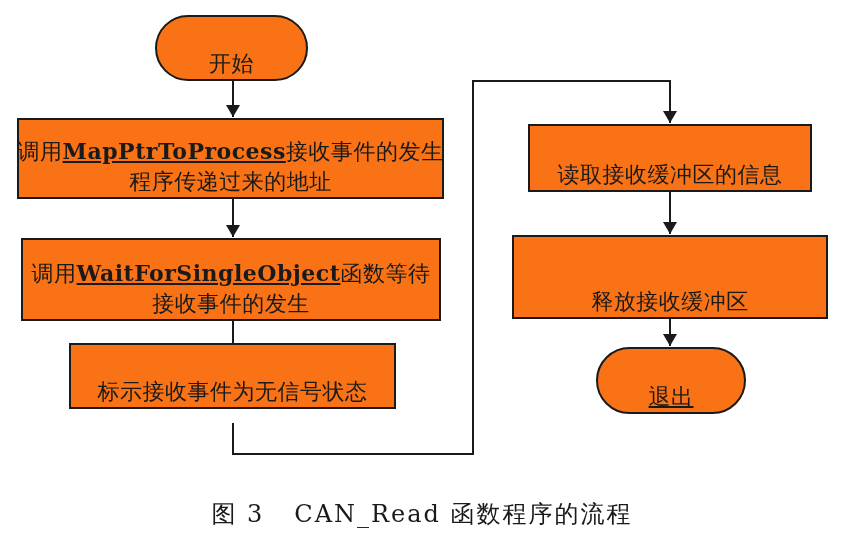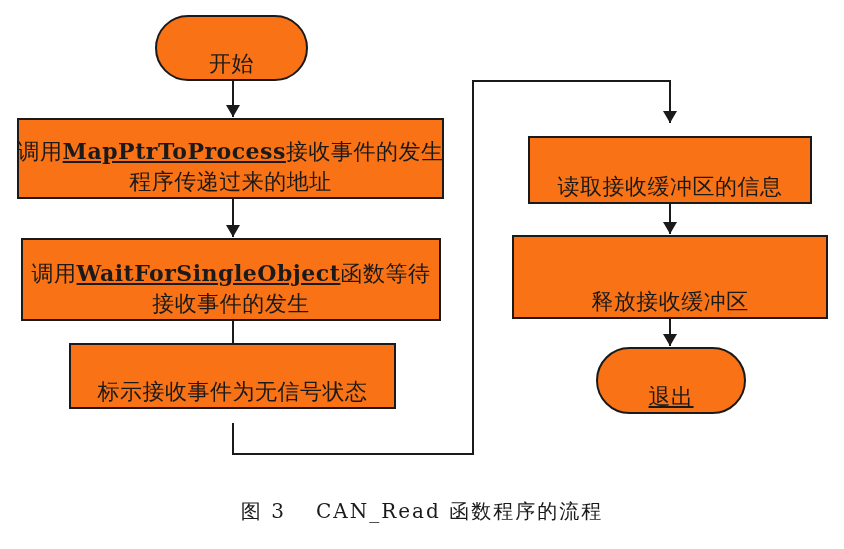--- a/index.html
+++ b/index.html
@@ -39,31 +39,31 @@
     .terminal {
       border-radius: 36px;
     }
     .node span { display: block; white-space: nowrap; }
     .bold-code { font-weight: bold; text-decoration: underline; }
 
     #n-start   { left: 155px; top: 15px;  width: 153px; height: 66px; }
     #n-map     { left: 17px;  top: 118px; width: 427px; height: 81px; }
     #n-wait    { left: 21px;  top: 238px; width: 420px; height: 83px; }
     #n-mark    { left: 69px;  top: 343px; width: 327px; height: 66px; }
-    #n-read    { left: 528px; top: 124px; width: 284px; height: 68px; margin-top: 12px; }
+    #n-read    { left: 528px; top: 124px; width: 284px; height: 68px; }
     #n-release { left: 512px; top: 235px; width: 316px; height: 84px; }
     #n-exit    { left: 596px; top: 347px; width: 150px; height: 67px; text-decoration: underline; }
 
     #caption {
       position: absolute;
       left: 0;
       width: 844px;
       top: 498px;
       text-align: center;
-      font-size: 20px;
+      font-size: 24px;
       letter-spacing: 2px;
       font-family: "DejaVu Serif", "Liberation Serif", serif;
     }
     #caption .fig-num { margin-right: 30px; }
   </style>
 </head>
 <body>
 
 <div id="diagram">
   <svg width="844" height="549" style="position:absolute;left:0;top:0;">

